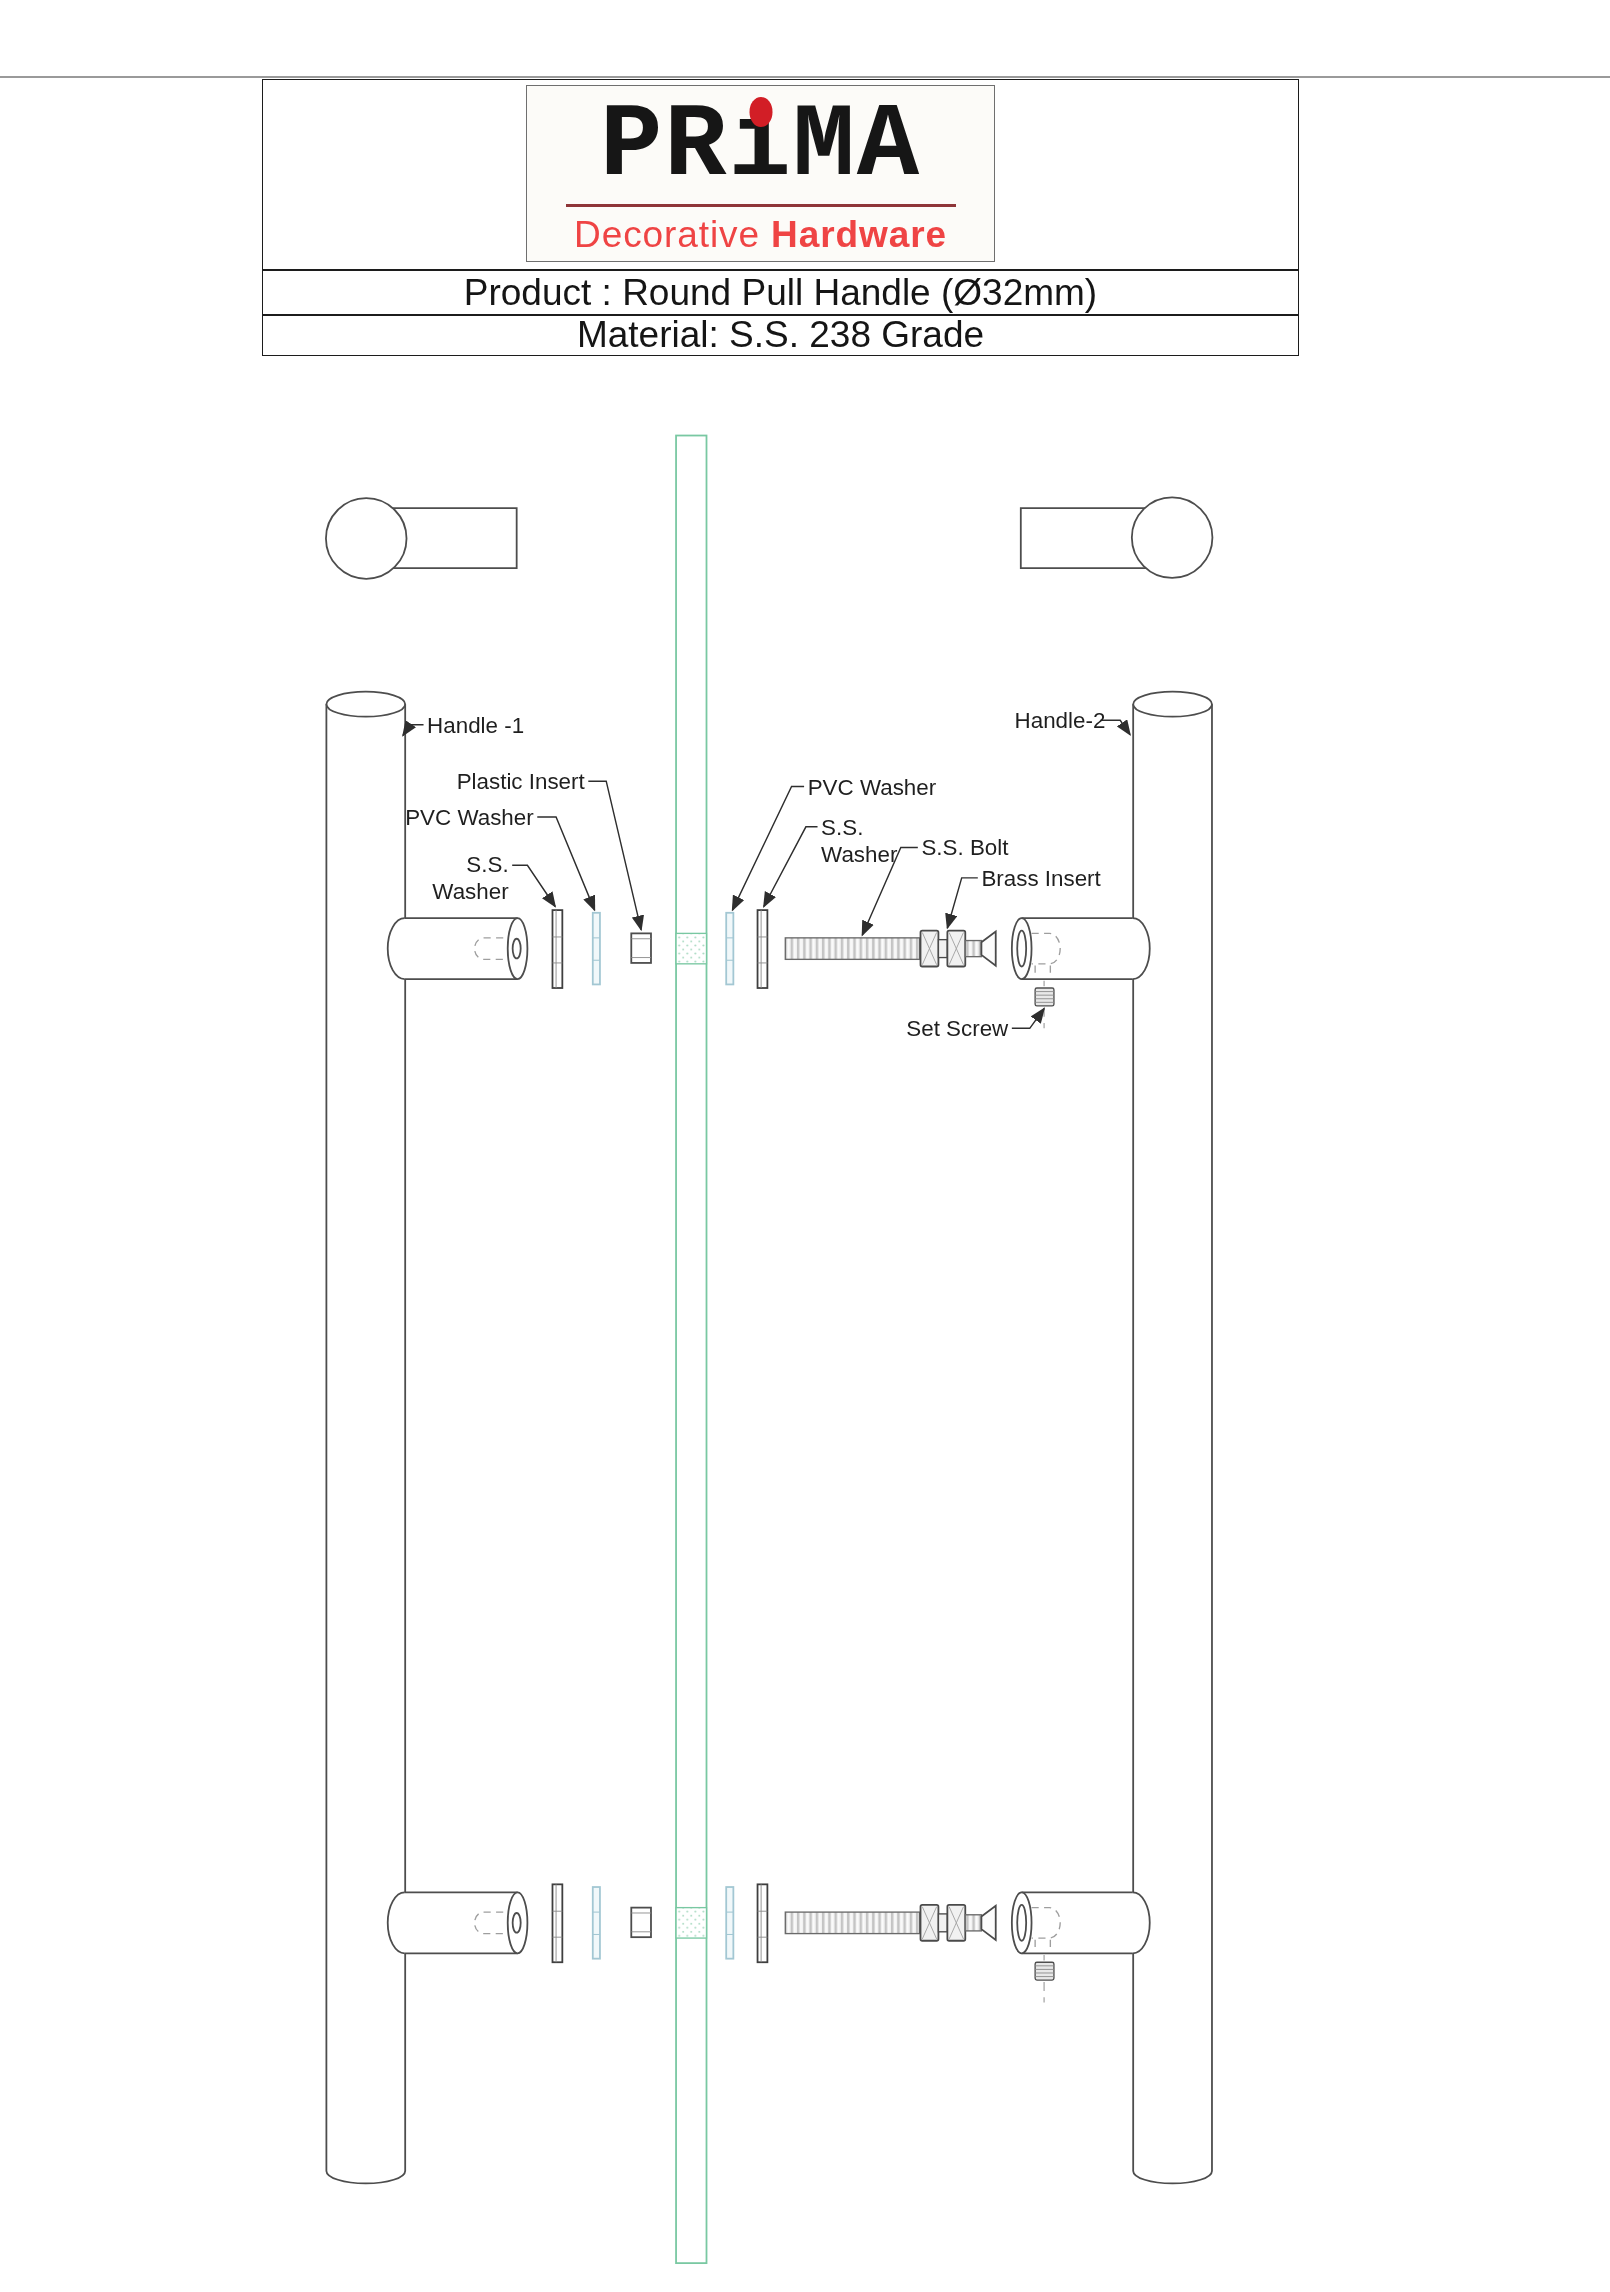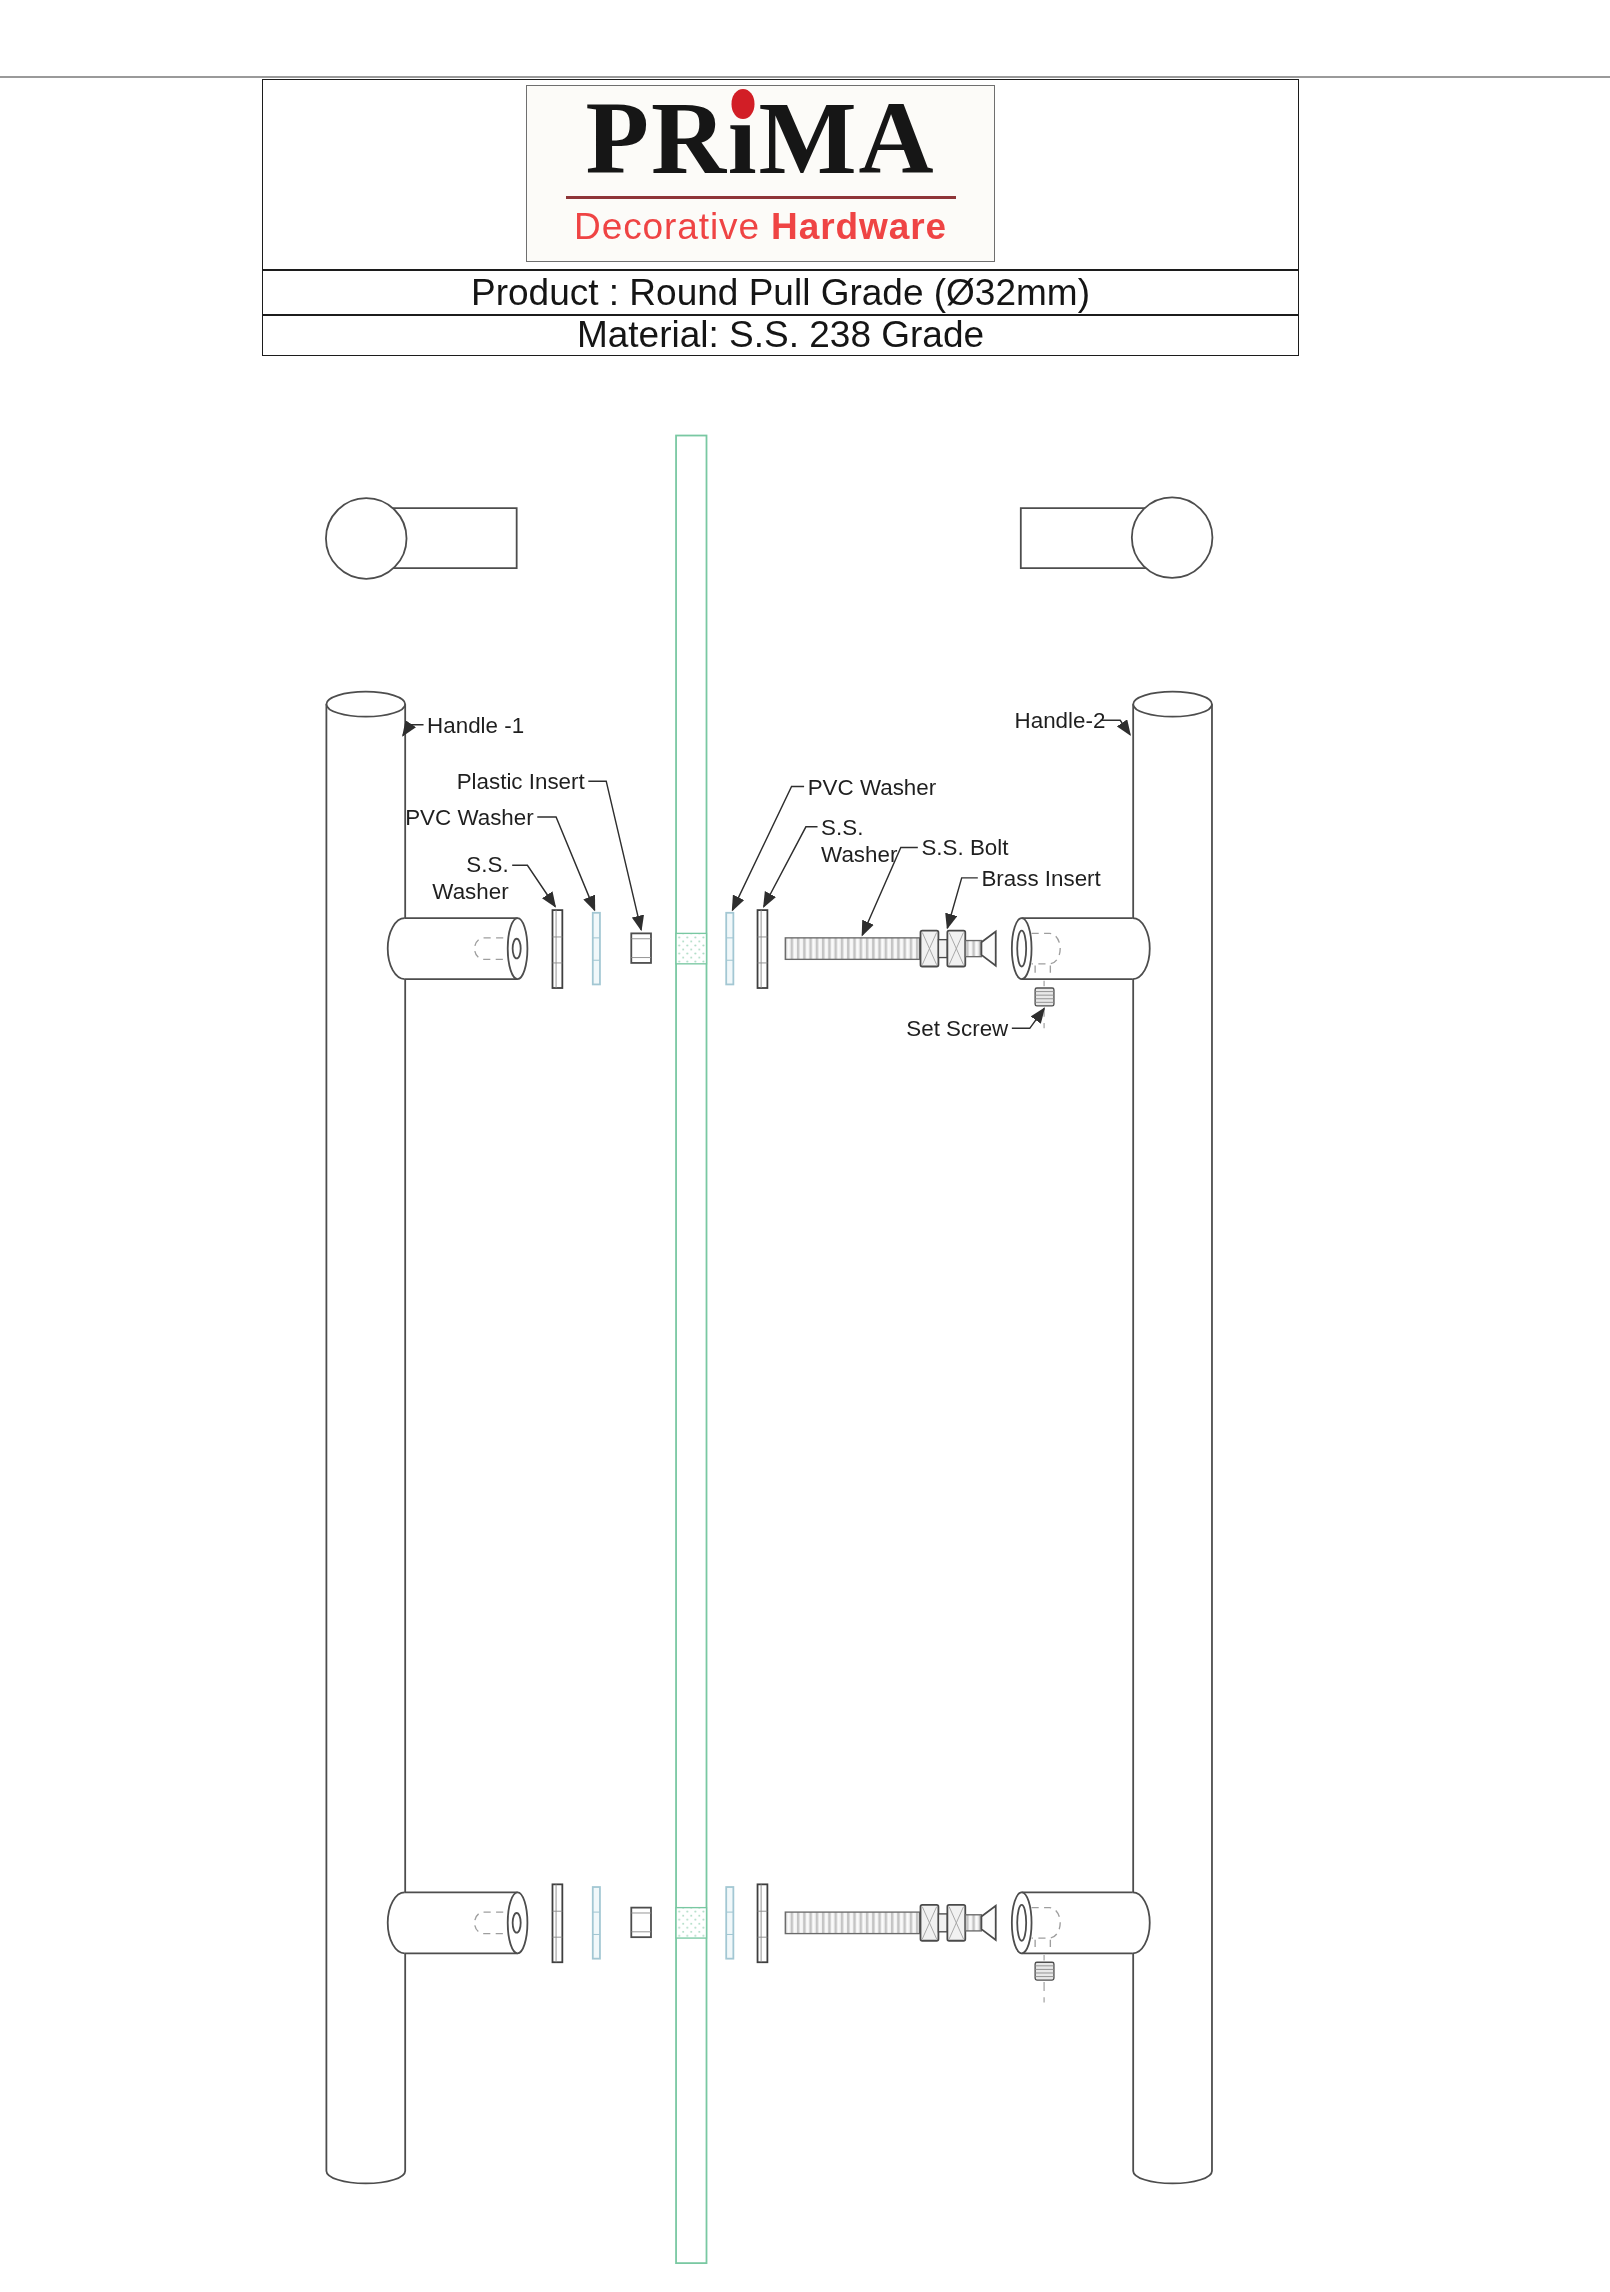--- a/index.html
+++ b/index.html
@@ -18,23 +18,23 @@
   .header-box{
     position:absolute;left:262px;top:79px;width:1037px;height:277px;
     border:1.8px solid #1c1c1c;box-sizing:border-box;background:#ffffff;
   }
   .logo-box{
     position:absolute;left:263px;top:4.5px;width:469px;height:177px;
     border:0.9px solid #6f6f6f;box-sizing:border-box;
     background:#fcfbf8;text-align:center;overflow:hidden;
   }
   .brand{
-    font-family:Liberation Serif, serif;font-weight:bold;
+    font-family:Liberation Mono, monospace;font-weight:bold;
     font-size:104px;line-height:1;letter-spacing:1.8px;color:#161616;
-    white-space:nowrap;
+    margin-top:8px;white-space:nowrap;
   }
   .iwrap{position:relative;display:inline-block;}
   .red-dot{
     position:absolute;left:50%;transform:translateX(-50%);
     top:3.6px;width:23px;height:29.6px;border-radius:50%;
     background:#d21e26;
   }
   .brand-rule{
     width:390px;height:3.6px;background:#8e3538;margin:6.3px auto 6.3px auto;
   }
@@ -78,21 +78,21 @@
 <div class="topline"></div>
 
 <div class="header-box">
   <div class="logo-box">
     <div class="brand"><span>PR</span><span class="iwrap"><span class="red-dot"></span><span>ı</span></span><span>MA</span></div>
     <div class="brand-rule"></div>
     <div class="tagline"><span>Decorative</span> <span class="tag-bold">Hardware</span></div>
   </div>
   <div class="sep sep1"></div>
   <div class="sep sep2"></div>
-  <div class="row-text row1">Product : Round Pull Grade (Ø32mm)</div>
+  <div class="row-text row1">Product : Round Pull Handle (Ø32mm)</div>
   <div class="row-text row2">Material: S.S. 238 Grade</div>
 </div>
 
 <svg width="1610" height="2293" viewBox="0 0 1798 2560" xmlns="http://www.w3.org/2000/svg" xmlns:xlink="http://www.w3.org/1999/xlink">
   <defs>
     <marker id="arrow" viewBox="0 0 10 8" refX="9" refY="4" markerWidth="11" markerHeight="9" orient="auto-start-reverse">
       <path d="M0,0 L10,4 L0,8 Z" fill="#2e2e2e"></path>
     </marker>
     <pattern id="dots" width="9" height="9" patternUnits="userSpaceOnUse">
       <rect width="9" height="9" fill="#ffffff"></rect>

